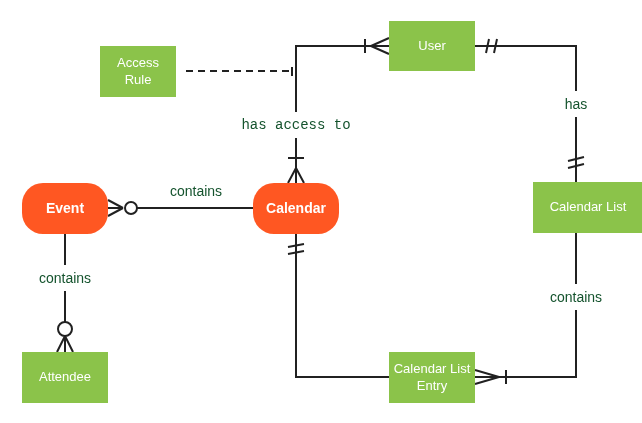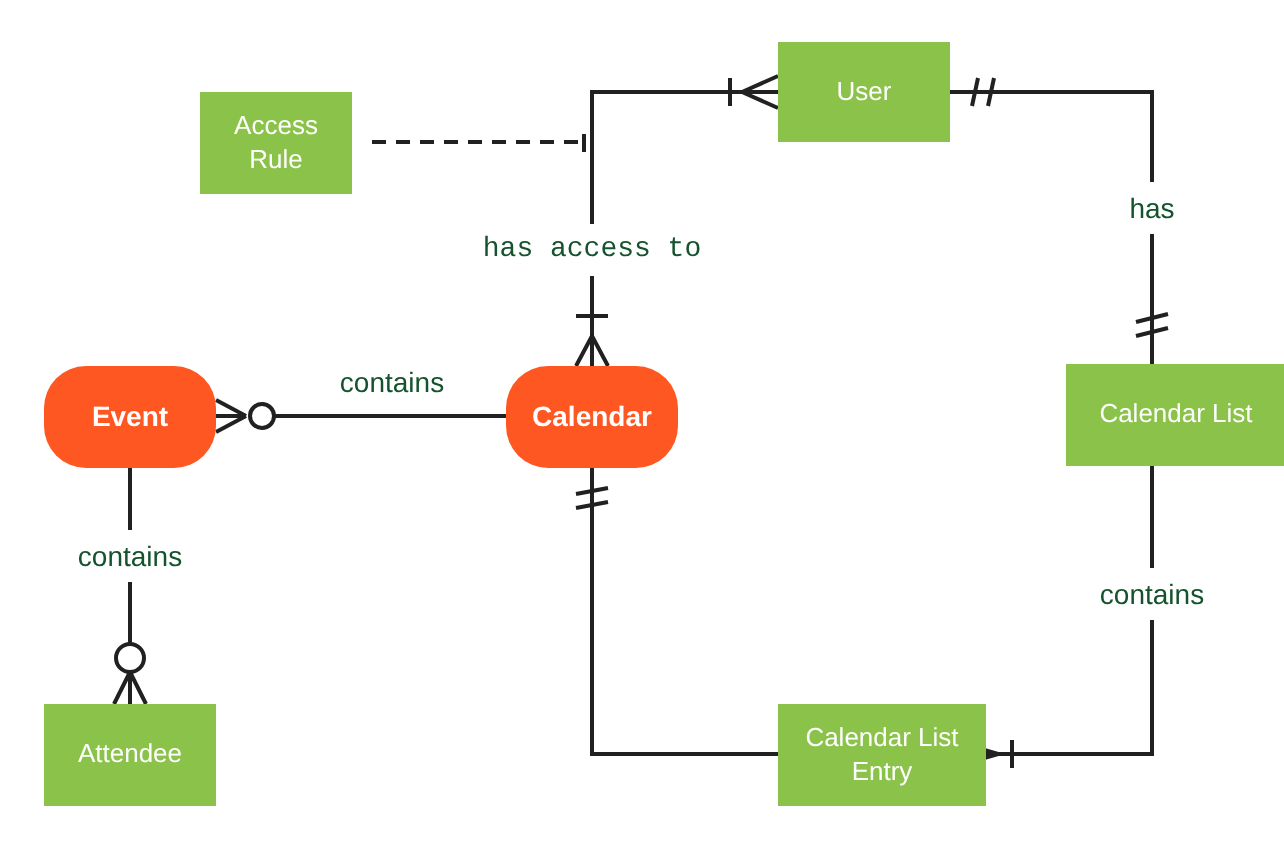--- a/index.html
+++ b/index.html
@@ -129,21 +129,21 @@
   </div>
 
   <div class="entity primary" style="left:253px; top:183px; width:86px; height:51px;">
     <span>Calendar</span>
   </div>
 
   <div class="entity secondary" style="left:533px; top:182px; width:110px; height:51px;">
     <span>Calendar List</span>
   </div>
 
-  <div class="entity secondary" style="left:389px; top:352px; width:104px; height:51px;">
+  <div class="entity secondary" style="left:389px; top:352px; width:86px; height:51px;">
     <span>Calendar List Entry</span>
   </div>
 
   <div class="entity secondary" style="left:22px; top:352px; width:86px; height:51px;">
     <span>Attendee</span>
   </div>
 
   <div class="edge-label" style="left:196px; top:191px; padding:1px 4px;">contains</div>
 
   <div class="edge-label" style="left:296px; top:125px;font-family:Liberation Mono, monospace;">has access to</div>

